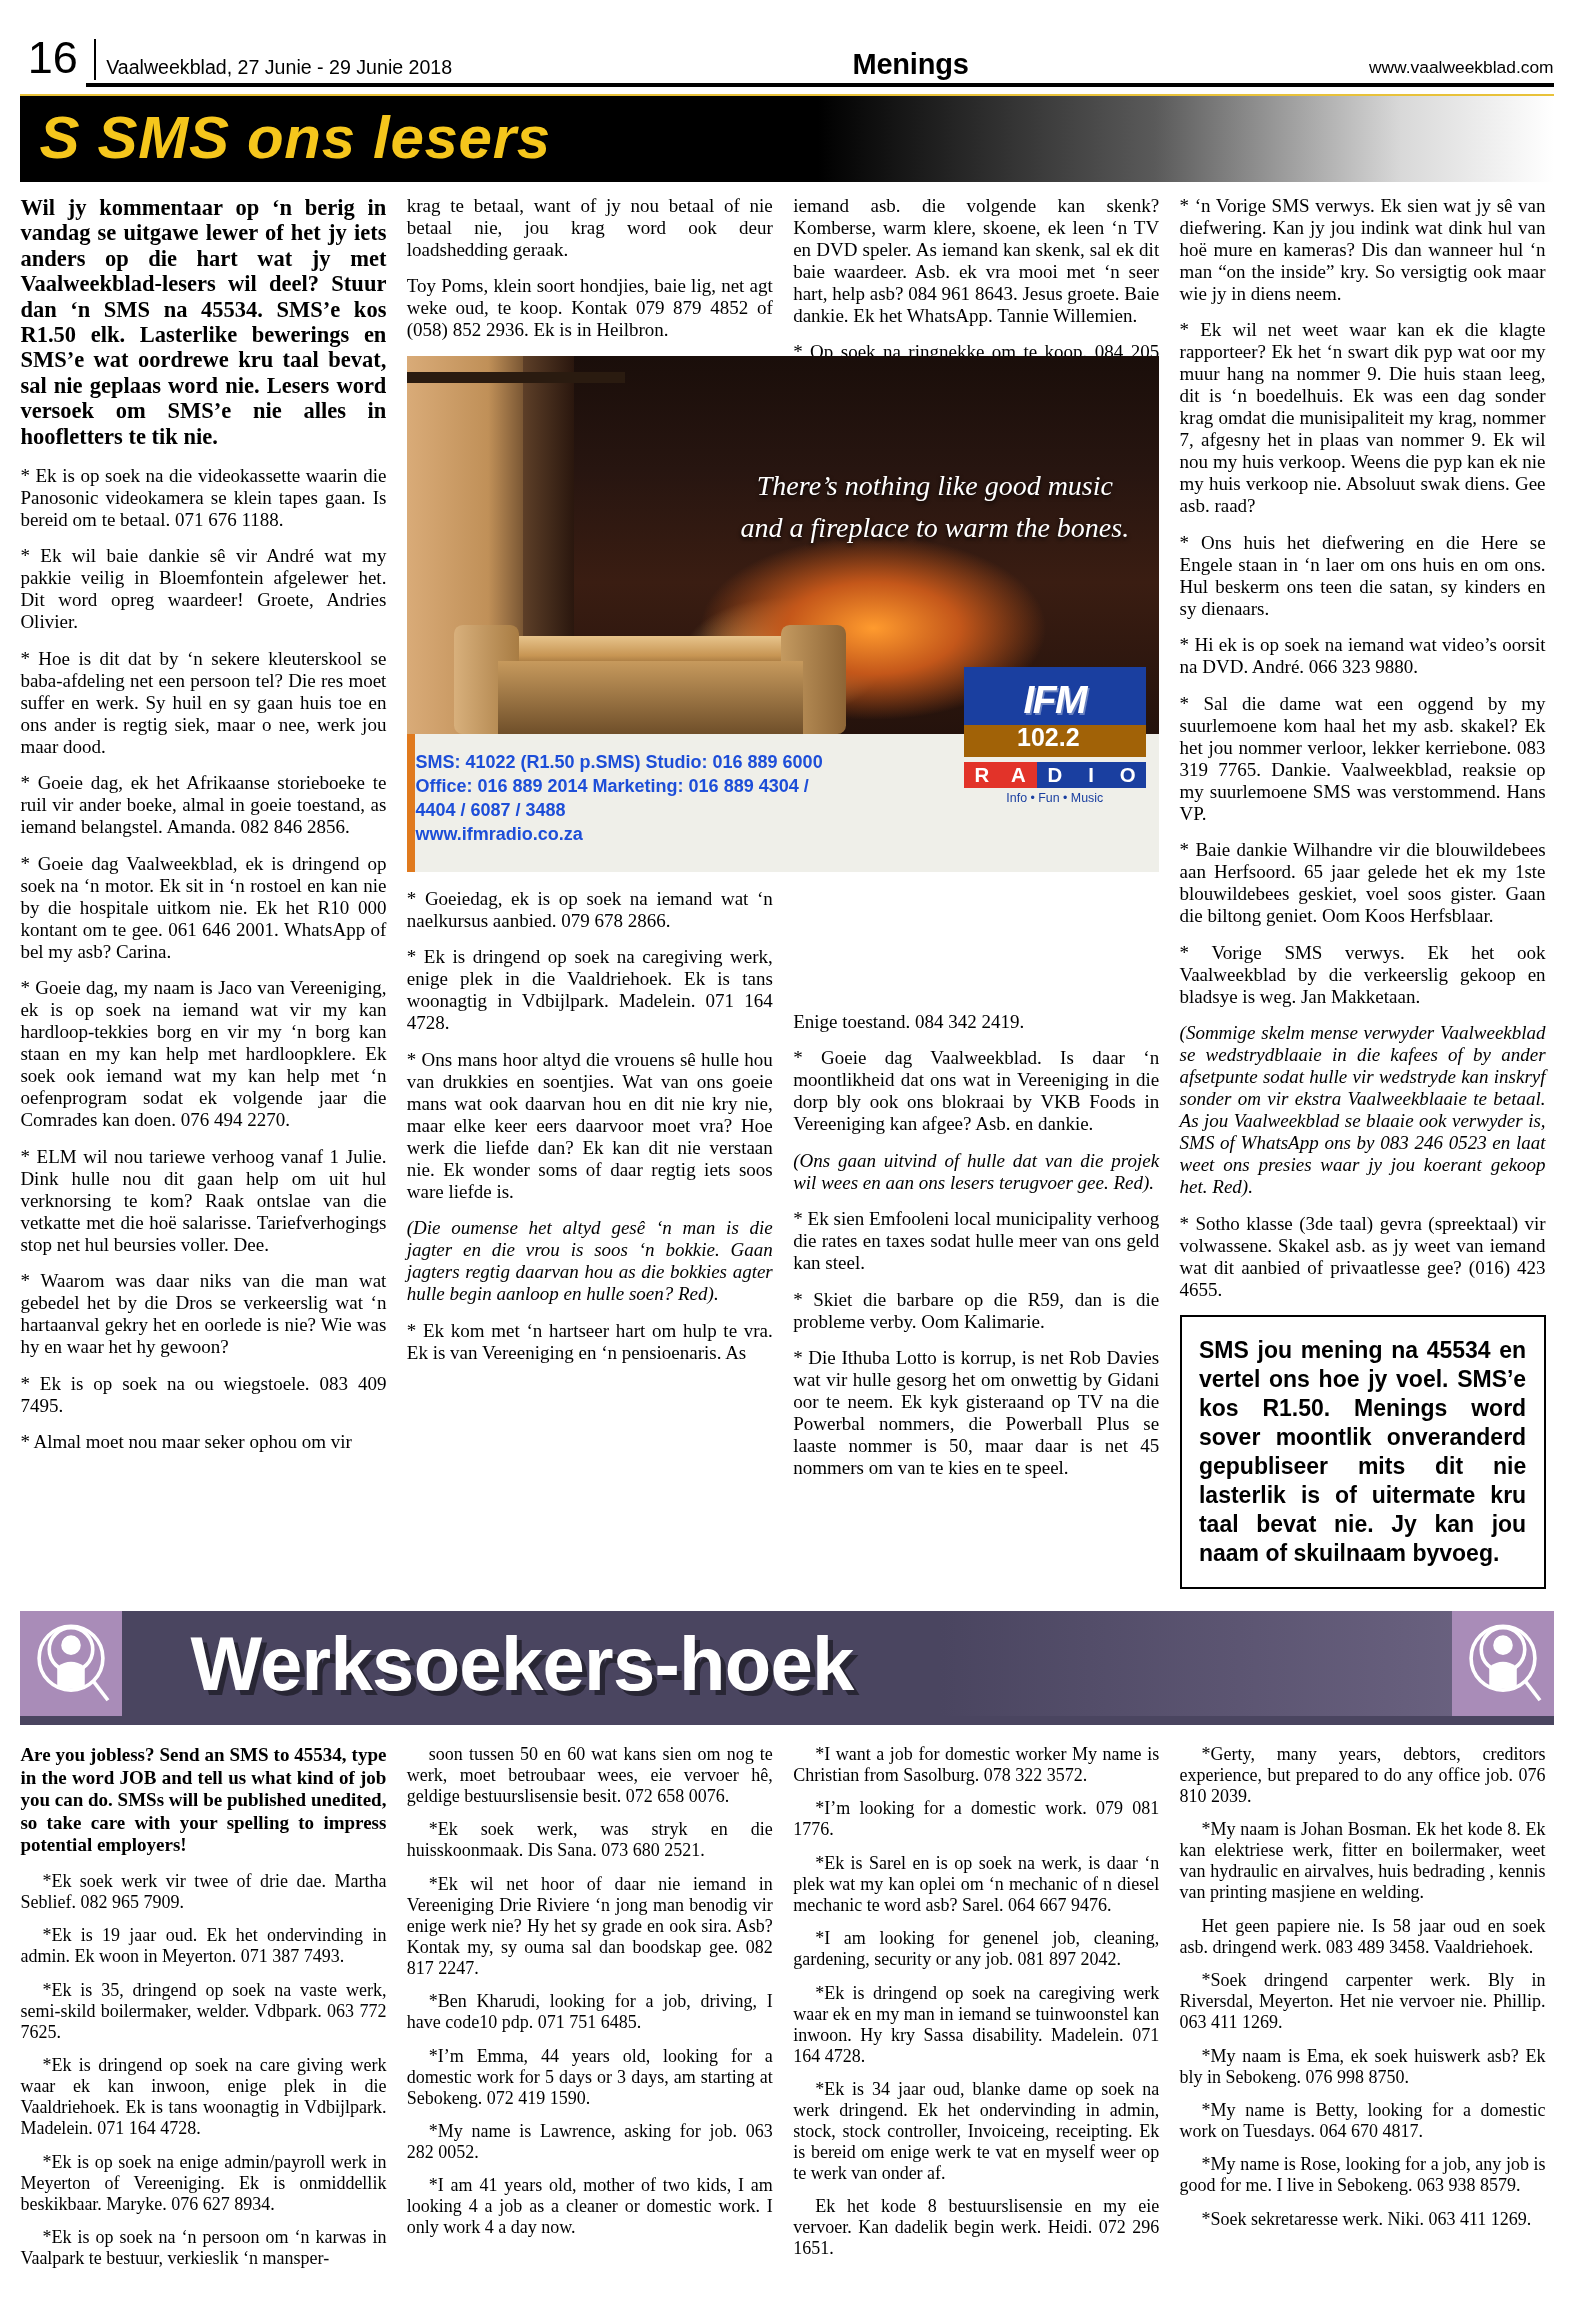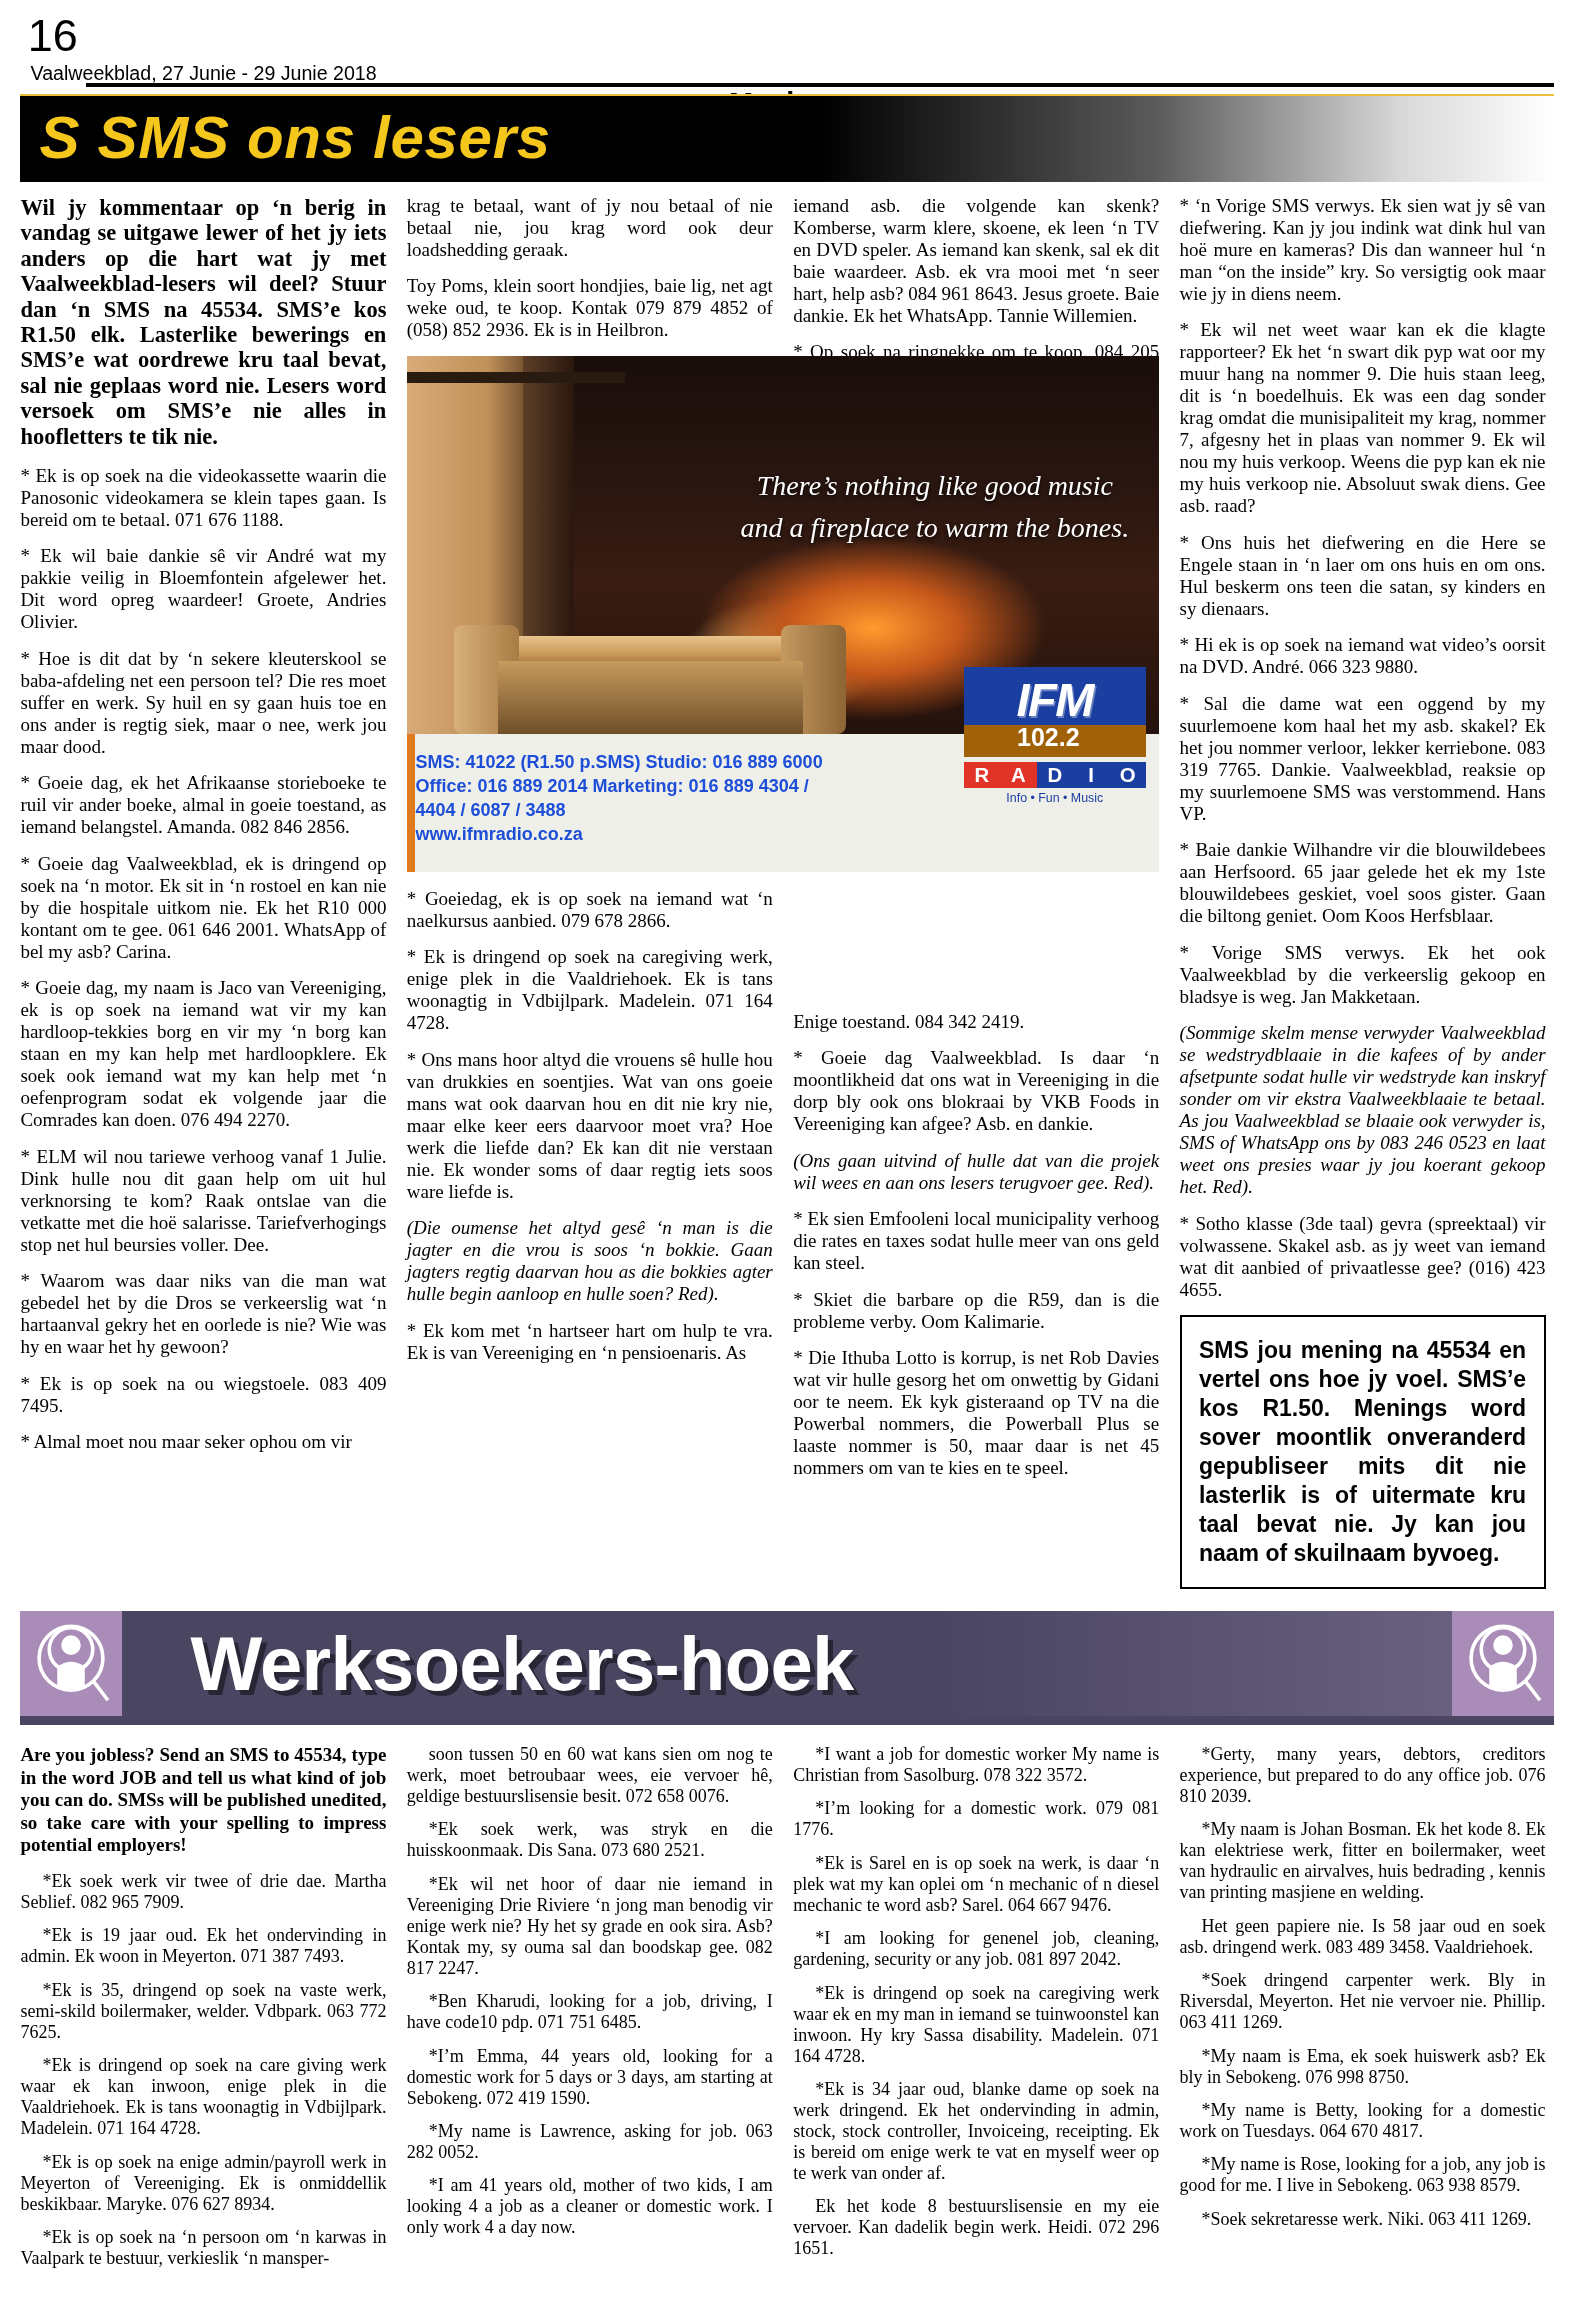--- a/index.html
+++ b/index.html
@@ -1,20 +1,20 @@
 <!DOCTYPE html>
 <html style="font-size:11.6px"><head>
 <meta charset="utf-8">
 <style>
   html,body{margin:0;padding:0;background:#fff;}
   body{width:1574px;height:2319px;font-family:"Liberation Serif",serif;color:#000;}
   .page{position:relative;width:1574px;height:2319px;background:#fff;box-sizing:border-box;padding:0;}
 
   
-  .masthead{position:relative;height:70px;margin:13px 20.4px 0 20.4px;display:flex;flex-direction:column;}
+  .masthead{position:relative;height:70px;margin:13px 20.4px 0 20.4px;display:flex;align-items:flex-end;}
   .folio{font-family:"Liberation Sans",sans-serif;font-size:45px;line-height:45px;font-weight:400;padding:0 16px 2.9px 7.3px;}
   .mast-rule-v{width:2.2px;background:#000;height:41px;align-self:flex-end;margin-bottom:2.9px;}
   .mast-date{font-family:"Liberation Sans",sans-serif;font-size:19.6px;line-height:19.6px;padding:0 0 5.8px 10.2px;white-space:nowrap;}
   .mast-title{font-family:"Liberation Sans",sans-serif;font-size:29px;line-height:29px;font-weight:700;flex:1;text-align:center;padding-bottom:4.4px;letter-spacing:-0.2px;}
   .mast-url{font-family:"Liberation Sans",sans-serif;font-size:17.4px;line-height:17.4px;padding-bottom:6.5px;white-space:nowrap;}
   .mast-rule-h{height:3.6px;background:#000;margin:0 20.4px 0 86px;}
 
   
   .sms-banner{position:relative;margin:7.3px 20.4px 0 20.4px;height:86px;
      background:linear-gradient(to right,#000 0%,#000 52%,#5a5a5a 74%,#d8d8d8 90%,#fff 100%);
@@ -54,21 +54,21 @@
      background:linear-gradient(to bottom,#c79a5d,#6f4f2a);}
   .ad-quote{position:absolute;right:20.4px;top:109px;width:407px;text-align:center;color:#fff;
      font-family:"Liberation Serif",serif;font-style:italic;font-size:28px;line-height:42px;
      text-shadow:0 1.5px 4.4px rgba(0,0,0,.9);}
   .ad-foot{position:relative;height:138px;background:#efefe9;display:flex;align-items:flex-start;}
   .ad-foot .bar{width:8.7px;align-self:stretch;background:#e07a1e;}
   .ad-foot .txt{font-family:"Liberation Sans",sans-serif;font-weight:700;font-size:18px;
      line-height:24px;padding:16px 0 0 0;color:#1d4ed8;}
   .ad-logo{position:absolute;right:13px;top:-67px;width:182px;text-align:center;}
   .ad-logo .ifm{background:#1a3fa0;color:#fff;font-family:"Liberation Sans",sans-serif;
-     font-style:italic;font-weight:700;font-size:47px;line-height:51px;padding:7.3px 0 0 0;
+     font-style:italic;font-weight:700;font-size:39px;line-height:51px;padding:7.3px 0 0 0;
      letter-spacing:-1.5px;text-shadow:1.5px 1.5px 0 rgba(255,255,255,.35);}
   .ad-logo .freq{background:#a16207;color:#fff;font-family:"Liberation Sans",sans-serif;
      font-weight:700;font-size:25px;line-height:25px;padding:0 0 7.3px 0;text-align:center;padding-right:13px;}
   .ad-logo .radio{display:flex;margin-top:4.4px;}
   .ad-logo .radio span{font-family:"Liberation Sans",sans-serif;font-weight:700;font-size:20.4px;
      line-height:26px;color:#fff;flex:1;}
   .ad-logo .radio .r1{background:#e23329;}
   .ad-logo .radio .r2{background:#1a3fa0;}
   .ad-logo .tag{font-family:"Liberation Sans",sans-serif;font-size:12.4px;color:#1a3fa0;margin-top:2.9px;text-align:center;}
 

